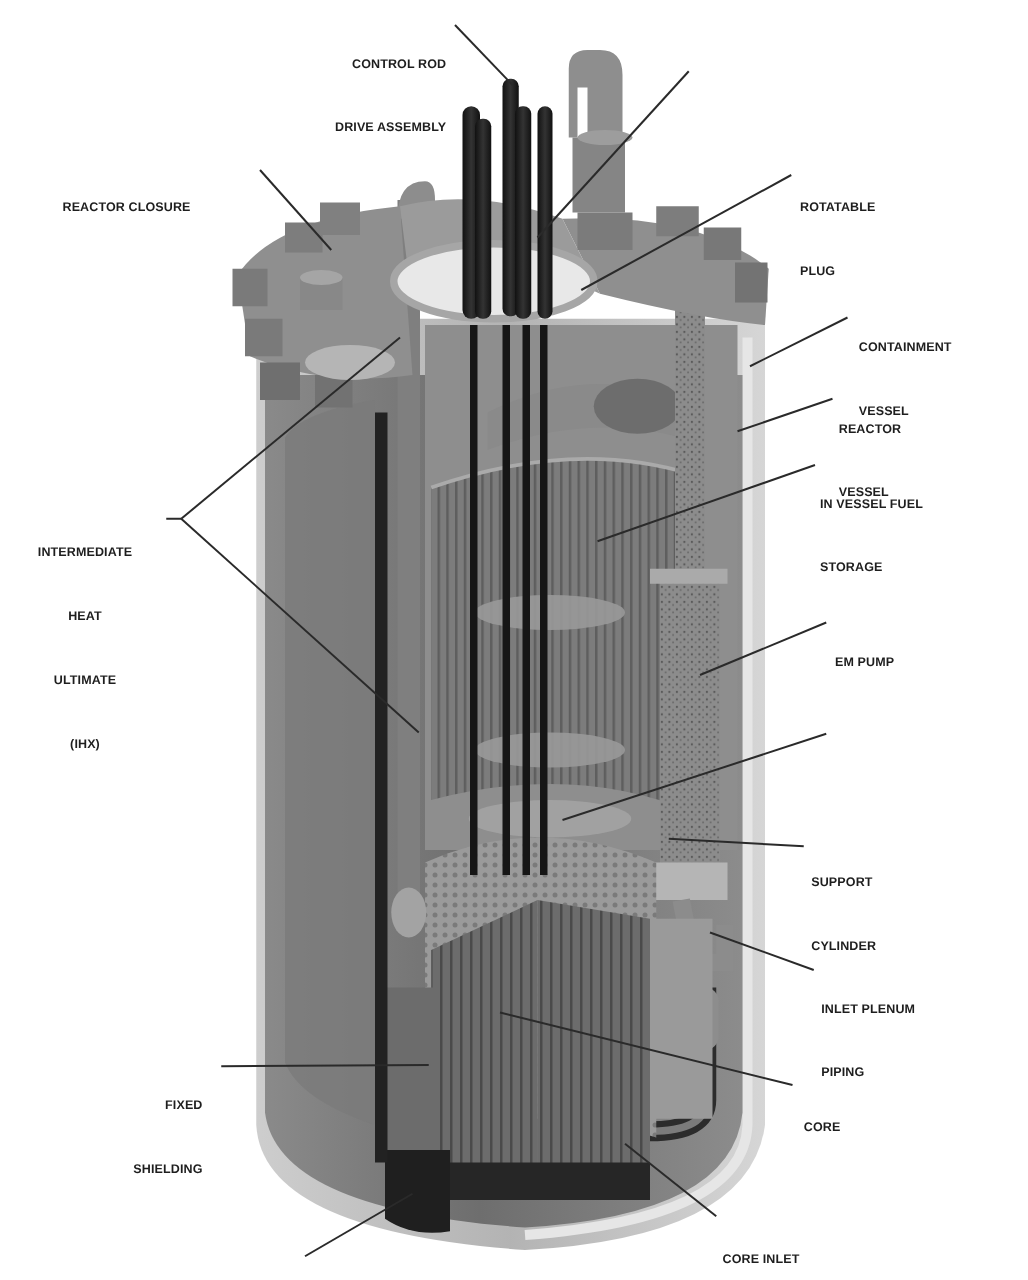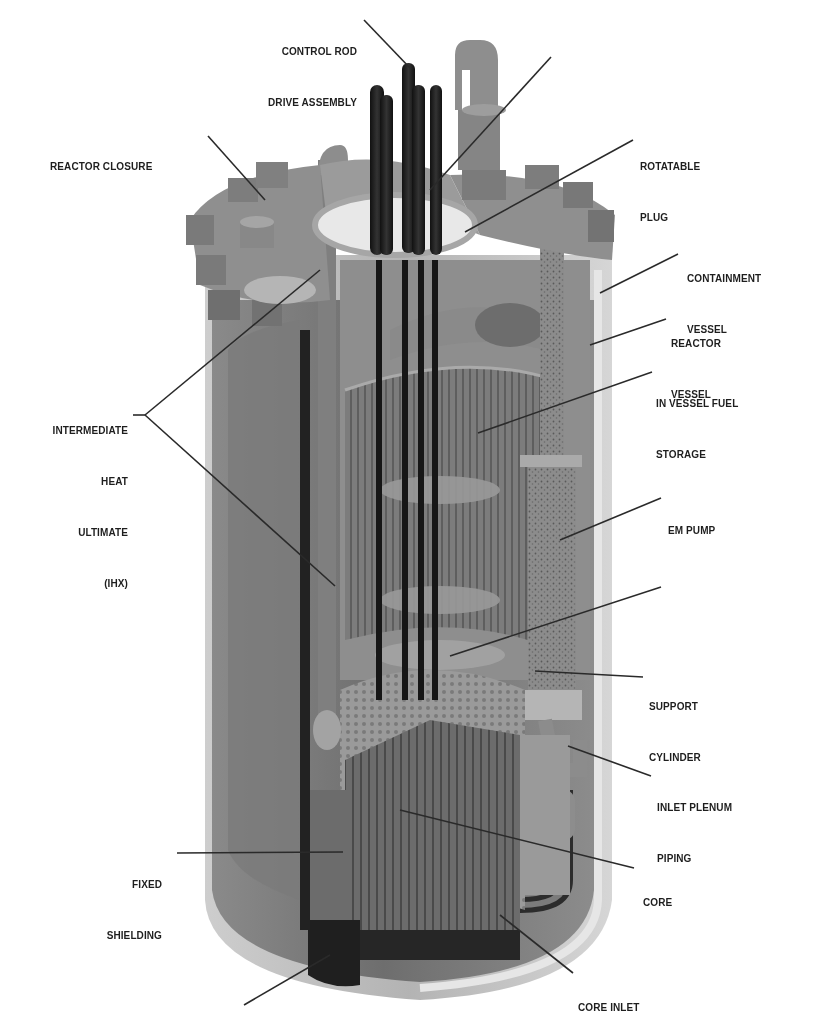--- a/index.html
+++ b/index.html
@@ -194,21 +194,21 @@
     <div>VESSEL</div>
   </div>
   <div class="lbl" style="left:671px;top:301px;">
     <div>REACTOR</div>
     <div>VESSEL</div>
   </div>
   <div class="lbl" style="left:656px;top:361px;">
     <div>IN VESSEL FUEL</div>
     <div>STORAGE</div>
   </div>
-  <div class="lbl r" style="left:8px;top:388px;width:120px;">
+  <div class="lbl r" style="left:8px;top:400px;width:120px;text-align:center;">
     <div>INTERMEDIATE</div>
     <div>HEAT</div>
     <div>ULTIMATE</div>
     <div>(IHX)</div>
   </div>
   <div class="lbl" style="left:668px;top:488px;">
     <div>EM PUMP</div>
   </div>
   <div class="lbl" style="left:657px;top:765px;">
     <div>INLET PLENUM</div>

